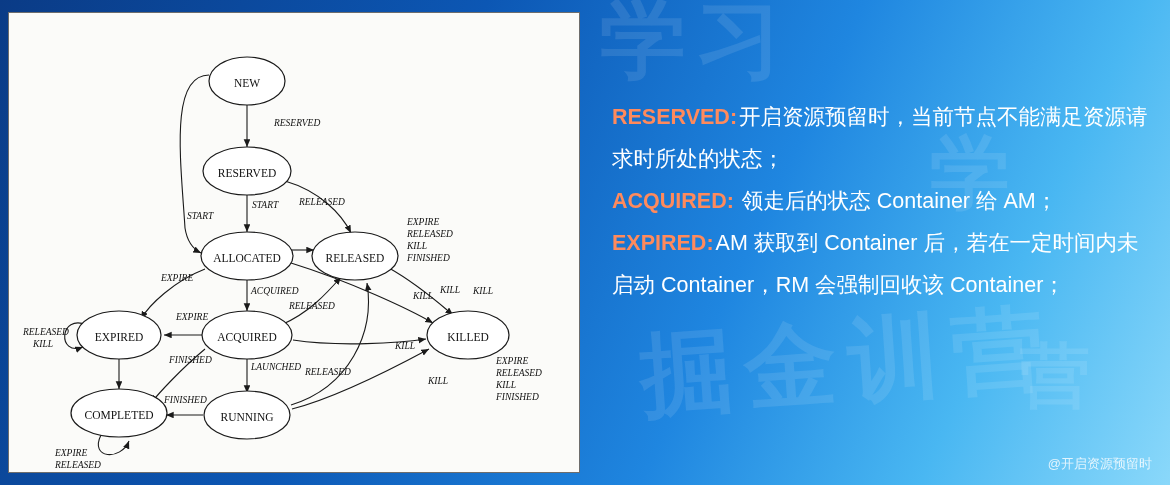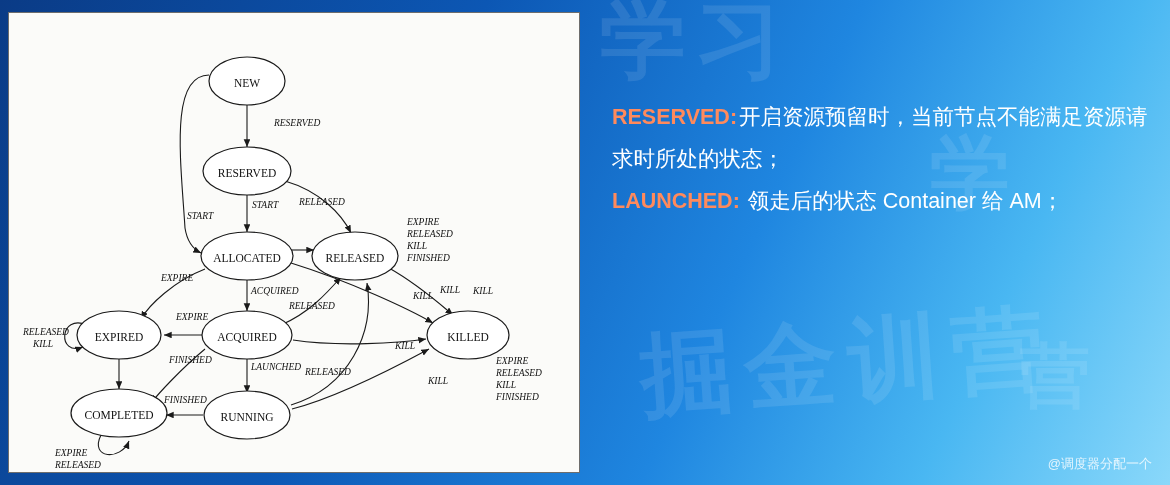--- a/index.html
+++ b/index.html
@@ -185,18 +185,21 @@
         <text x="238" y="405">RUNNING</text>
       </g>
     </svg>
   </div>
 
   <div id="legend">
     <div class="legend-line">
       <span class="term">RESERVED:</span><span class="desc">开启资源预留时，当前节点不能满足资源请求时所处的状态；</span>
     </div>
     <div class="legend-line">
-      <span class="term">LAUNCHED:</span><span class="desc"> 领走后的状态 Container 给 AM；</span>
+      <span class="term">ACQUIRED:</span><span class="desc"> 领走后的状态 Container 给 AM；</span>
+    </div>
+    <div class="legend-line">
+      <span class="term">EXPIRED:</span><span class="desc">AM 获取到 Container 后，若在一定时间内未启动 Container，RM 会强制回收该 Container；</span>
     </div>
   </div>
 
-  <div id="credit">@调度器分配一个</div>
+  <div id="credit">@开启资源预留时</div>
 </div>
 
 </body></html>

